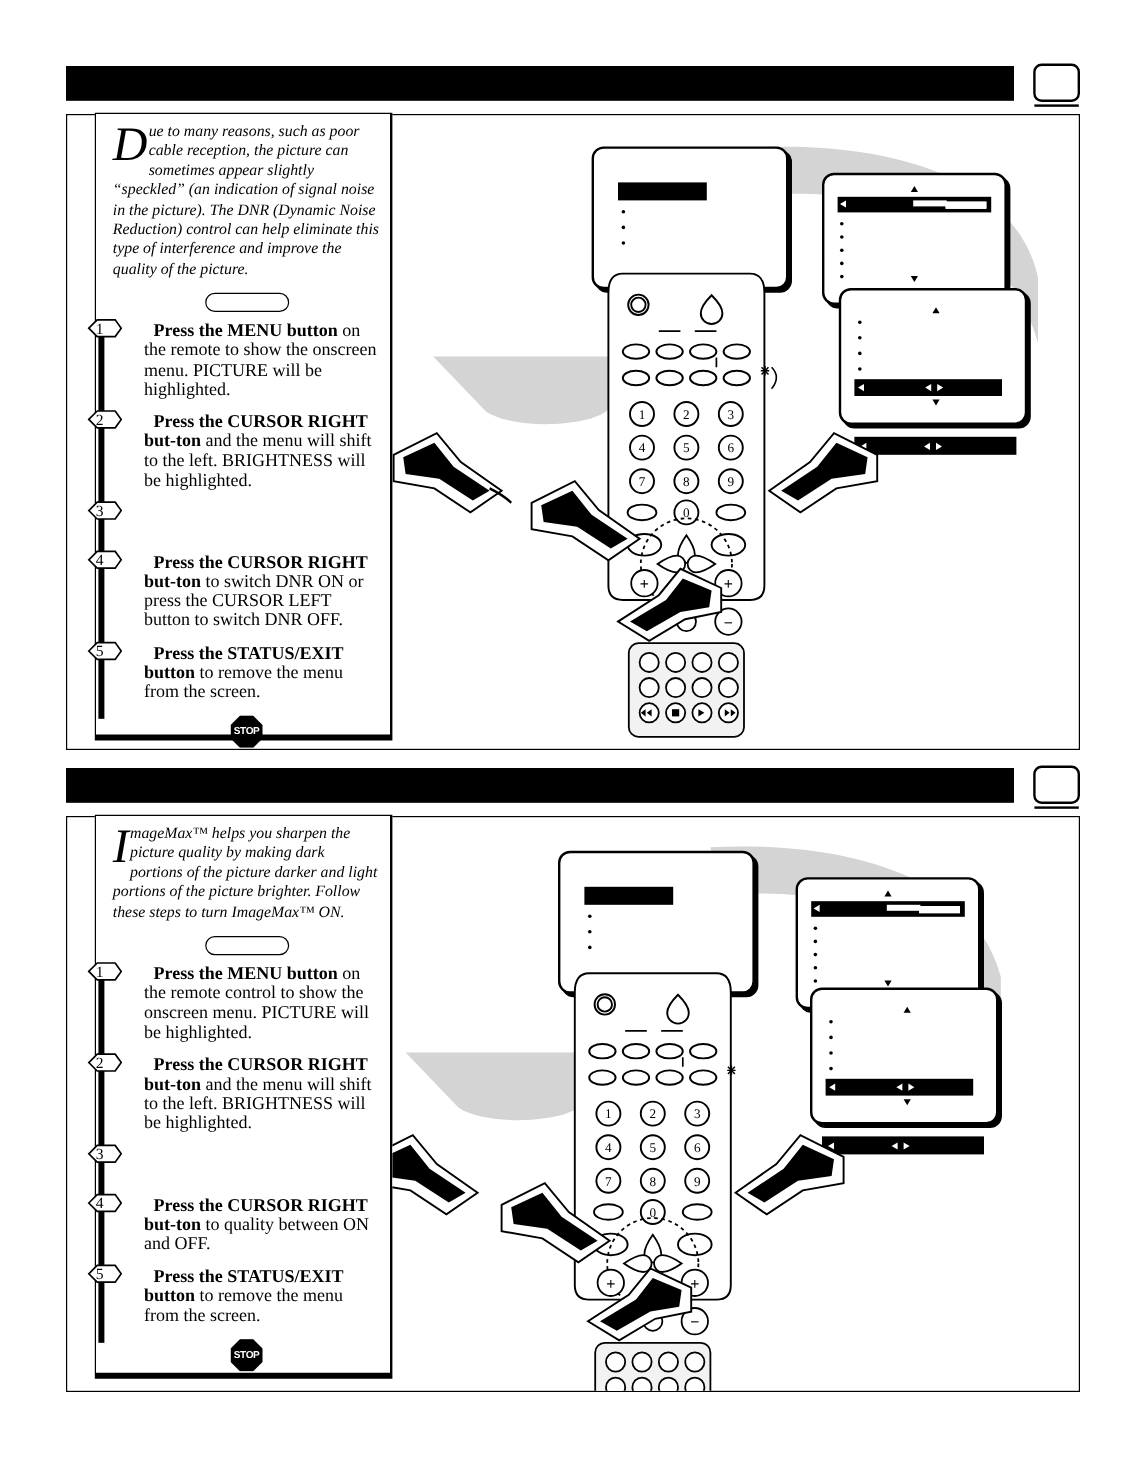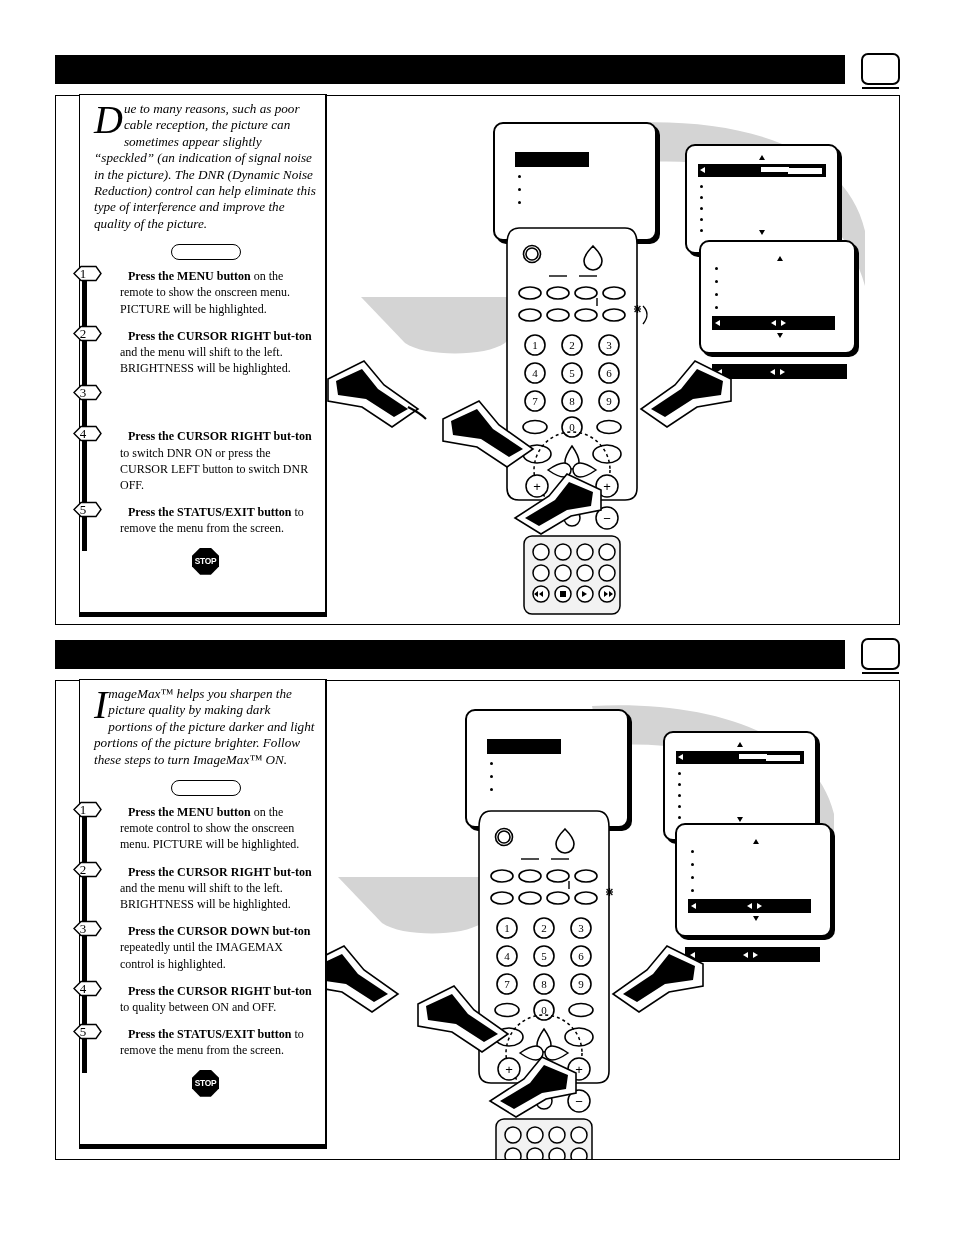--- a/index.html
+++ b/index.html
@@ -33,21 +33,21 @@
 
   .pill{width:68px;height:14px;border:1.8px solid #000;border-radius:8px;margin:12px auto 8px auto;background:#fff;}
 
   .steps{position:relative;margin-top:4px;}
   .step{position:relative;padding-left:26px;margin-bottom:11px;min-height:30px;}
   .step .rail{position:absolute;left:-12px;top:12px;width:5px;bottom:-14px;background:#000;}
   .step:last-child .rail{bottom:-20px;}
   .num{position:absolute;left:-22px;top:-3px;width:30px;height:17px;}
   .num svg{display:block;}
   .num span{position:absolute;left:0;top:0;width:22px;height:17px;line-height:17px;text-align:center;font-size:13px;font-family:"Liberation Serif",serif;}
-  .step-text{font-size:12px;line-height:16.2px;text-indent:8px;}
+  .step-text{font-size:15px;line-height:16.2px;text-indent:8px;}
   .step-text b{font-family:"Liberation Serif",serif;font-weight:bold;}
 
   .stop{width:27px;height:27px;margin:6px auto 0 auto;position:relative;}
   .stop .oct{width:27px;height:27px;background:#000;clip-path:polygon(30% 0,70% 0,100% 30%,100% 70%,70% 100%,30% 100%,0 70%,0 30%);}
   .stop .lbl{position:absolute;inset:0;color:#fff;font-family:"Liberation Sans",sans-serif;font-size:8.4px;font-weight:bold;text-align:center;line-height:27px;letter-spacing:-0.3px;}
 
   
   .illus{position:absolute;left:271px;top:0;right:0;bottom:0;overflow:hidden;}
 
   .swoosh{position:absolute;fill:#d4d4d4;}
@@ -375,21 +375,20 @@
             </div>
 
             <div class="step">
               <div class="rail"></div>
               <div class="num">
                 <svg width="30" height="17" viewBox="0 0 30 17">
                     <path d="M2 8.5 L9 1.5 L24 1.5 L29 8.5 L24 15.5 L9 15.5 Z" fill="#fff" stroke="#000" stroke-width="1.4"></path>
                   </svg>
                 <span>3</span>
               </div>
-              <div class="step-text"><b>Press the CURSOR DOWN but-ton</b><span> repeatedly until the IMAGEMAX control is highlighted.</span></div>
             </div>
 
             <div class="step">
               <div class="rail"></div>
               <div class="num">
                 <svg width="30" height="17" viewBox="0 0 30 17">
                     <path d="M2 8.5 L9 1.5 L24 1.5 L29 8.5 L24 15.5 L9 15.5 Z" fill="#fff" stroke="#000" stroke-width="1.4"></path>
                   </svg>
                 <span>4</span>
               </div>

